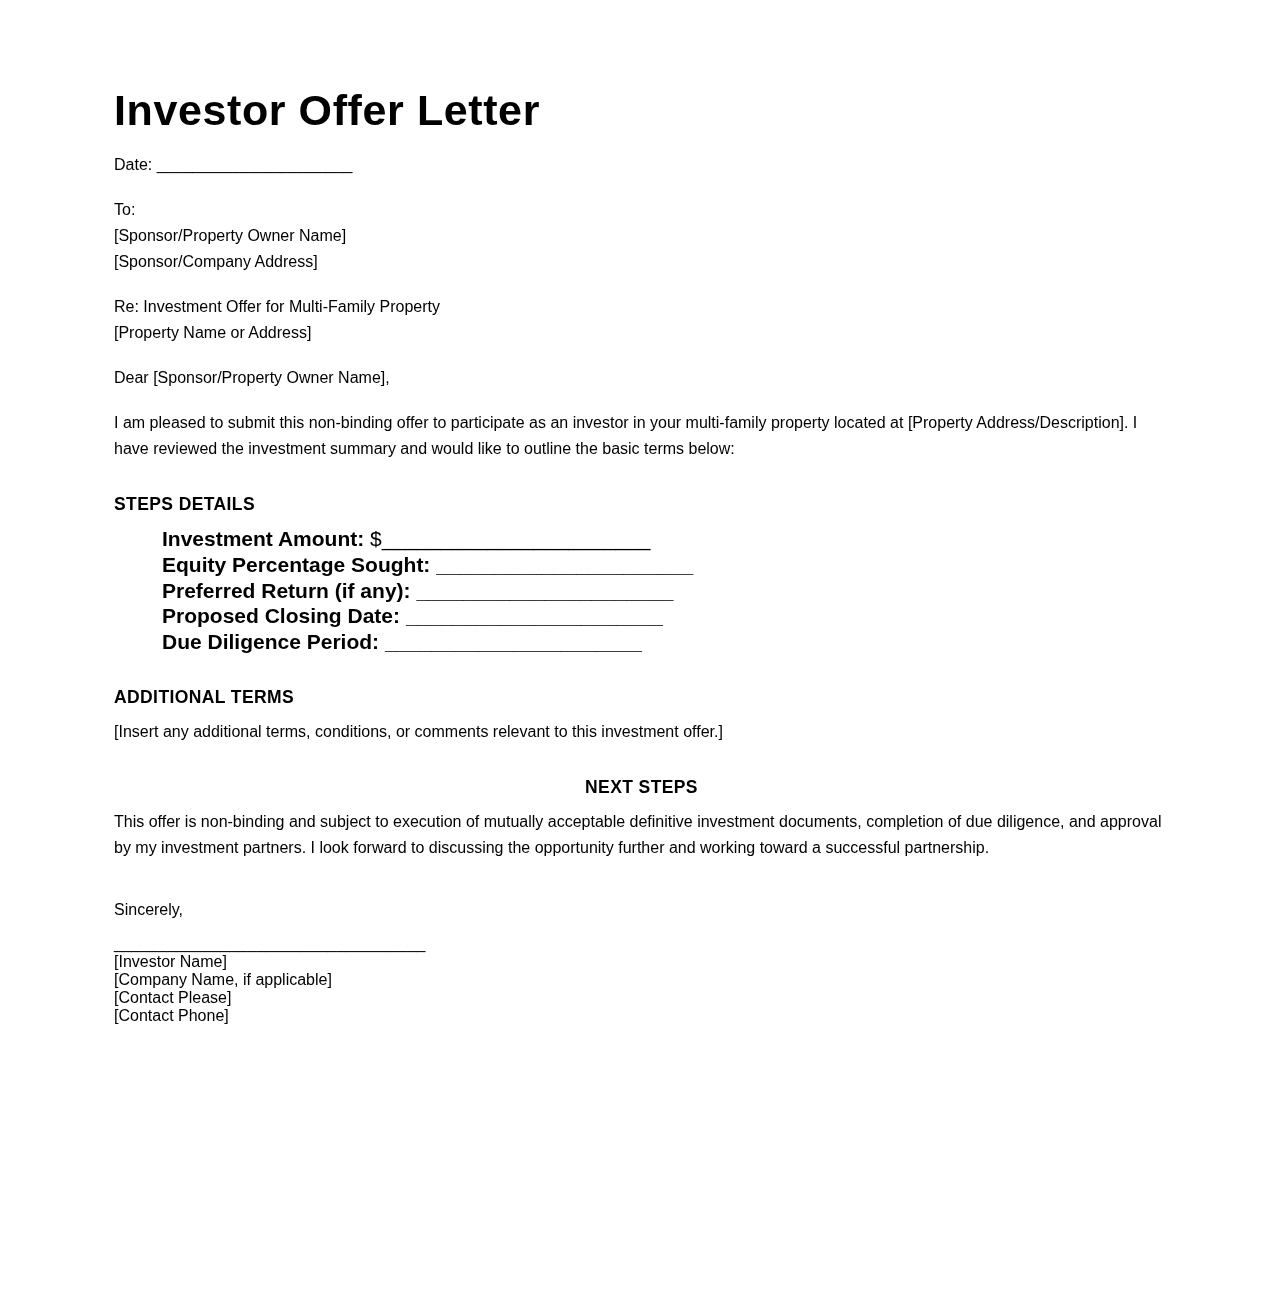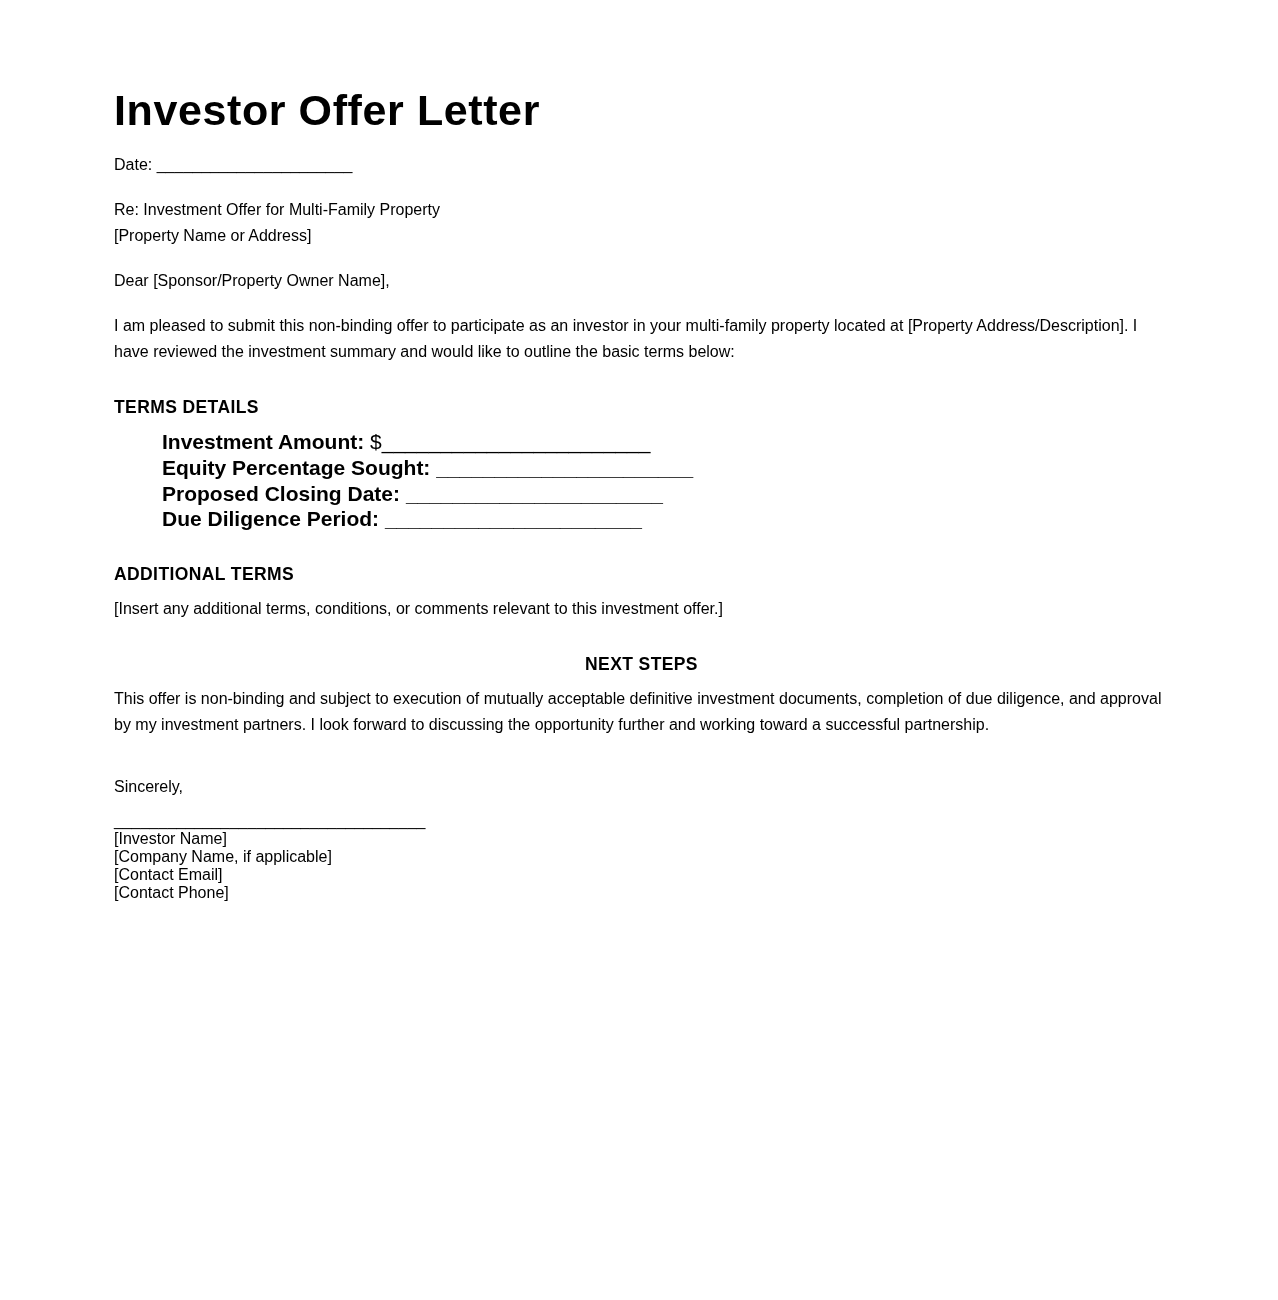--- a/index.html
+++ b/index.html
@@ -64,48 +64,54 @@
 
 <div class="page">
 
   <h1 class="title">Investor Offer Letter</h1>
 
   <p class="date-line">
     <span>Date:</span>
     <span>______________________</span>
   </p>
 
+  <div class="block">
+    <span class="line">To:</span>
+    <span class="line">[Sponsor/Property Owner Name]</span>
+    <span class="line">[Sponsor/Company Address]</span>
+  </div>
 
   <div class="block">
     <span class="line">Re: Investment Offer for Multi-Family Property</span>
     <span class="line">[Property Name or Address]</span>
   </div>
 
   <p class="block">Dear [Sponsor/Property Owner Name],</p>
 
   <p class="block">I am pleased to submit this non-binding offer to participate as an investor in your multi-family property located at [Property Address/Description]. I have reviewed the investment summary and would like to outline the basic terms below:</p>
 
-  <h2 class="section-heading offer-heading">TERMS DETAILS</h2>
+  <h2 class="section-heading offer-heading">STEPS DETAILS</h2>
 
   <div class="section-body">
     <span class="detail-row"><span class="detail-label">Investment Amount:</span><span class="detail-prefix"> $</span><span class="detail-blank" style="font-weight:normal">_______________________</span></span>
     <span class="detail-row"><span class="detail-label">Equity Percentage Sought:</span><span class="detail-prefix" style="white-space:pre"> </span><span class="detail-blank">______________________</span></span>
+    <span class="detail-row"><span class="detail-label">Preferred Return (if any):</span><span class="detail-prefix" style="white-space:pre"> </span><span class="detail-blank">______________________</span></span>
     <span class="detail-row"><span class="detail-label">Proposed Closing Date:</span><span class="detail-prefix" style="white-space:pre"> </span><span class="detail-blank">______________________</span></span>
     <span class="detail-row"><span class="detail-label">Due Diligence Period:</span><span class="detail-prefix" style="white-space:pre"> </span><span class="detail-blank">______________________</span></span>
   </div>
 
   <h2 class="section-heading terms-heading">ADDITIONAL TERMS</h2>
   <p class="section-body">[Insert any additional terms, conditions, or comments relevant to this investment offer.]</p>
 
   <h2 class="section-heading next-heading">NEXT STEPS</h2>
   <p class="section-body">This offer is non-binding and subject to execution of mutually acceptable definitive investment documents, completion of due diligence, and approval by my investment partners. I look forward to discussing the opportunity further and working toward a successful partnership.</p>
 
   <p class="closing">Sincerely,</p>
 
   <div class="sig-line">___________________________________</div>
   <div>
     <span class="sig-row">[Investor Name]</span>
     <span class="sig-row">[Company Name, if applicable]</span>
-    <span class="sig-row">[Contact Email]</span>
+    <span class="sig-row">[Contact Please]</span>
     <span class="sig-row">[Contact Phone]</span>
   </div>
 
 </div>
 
 </body></html>

